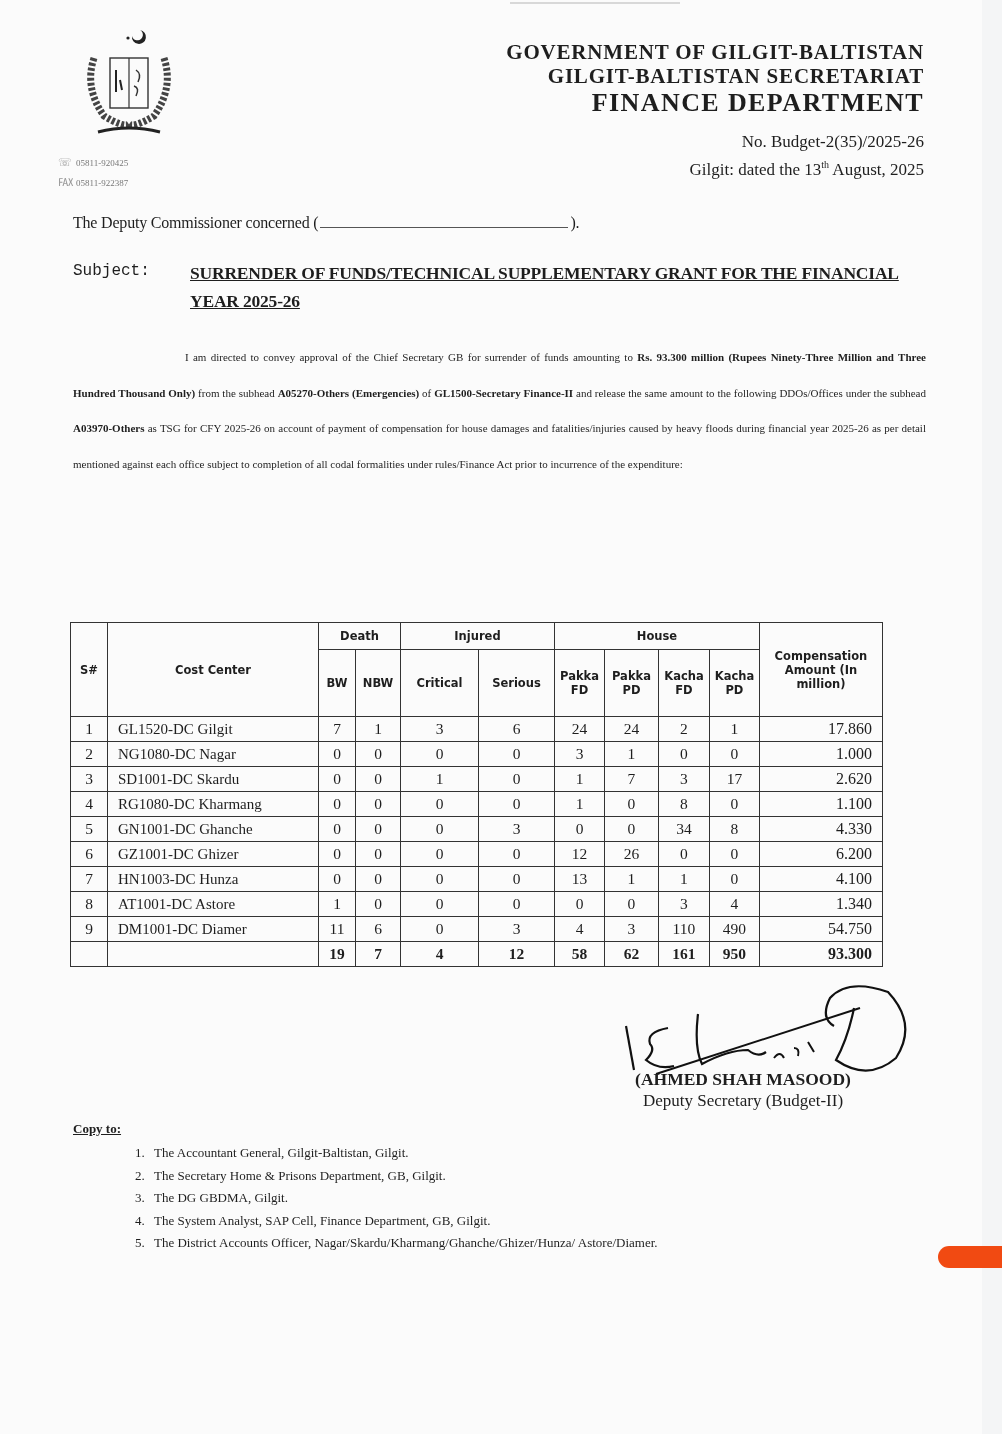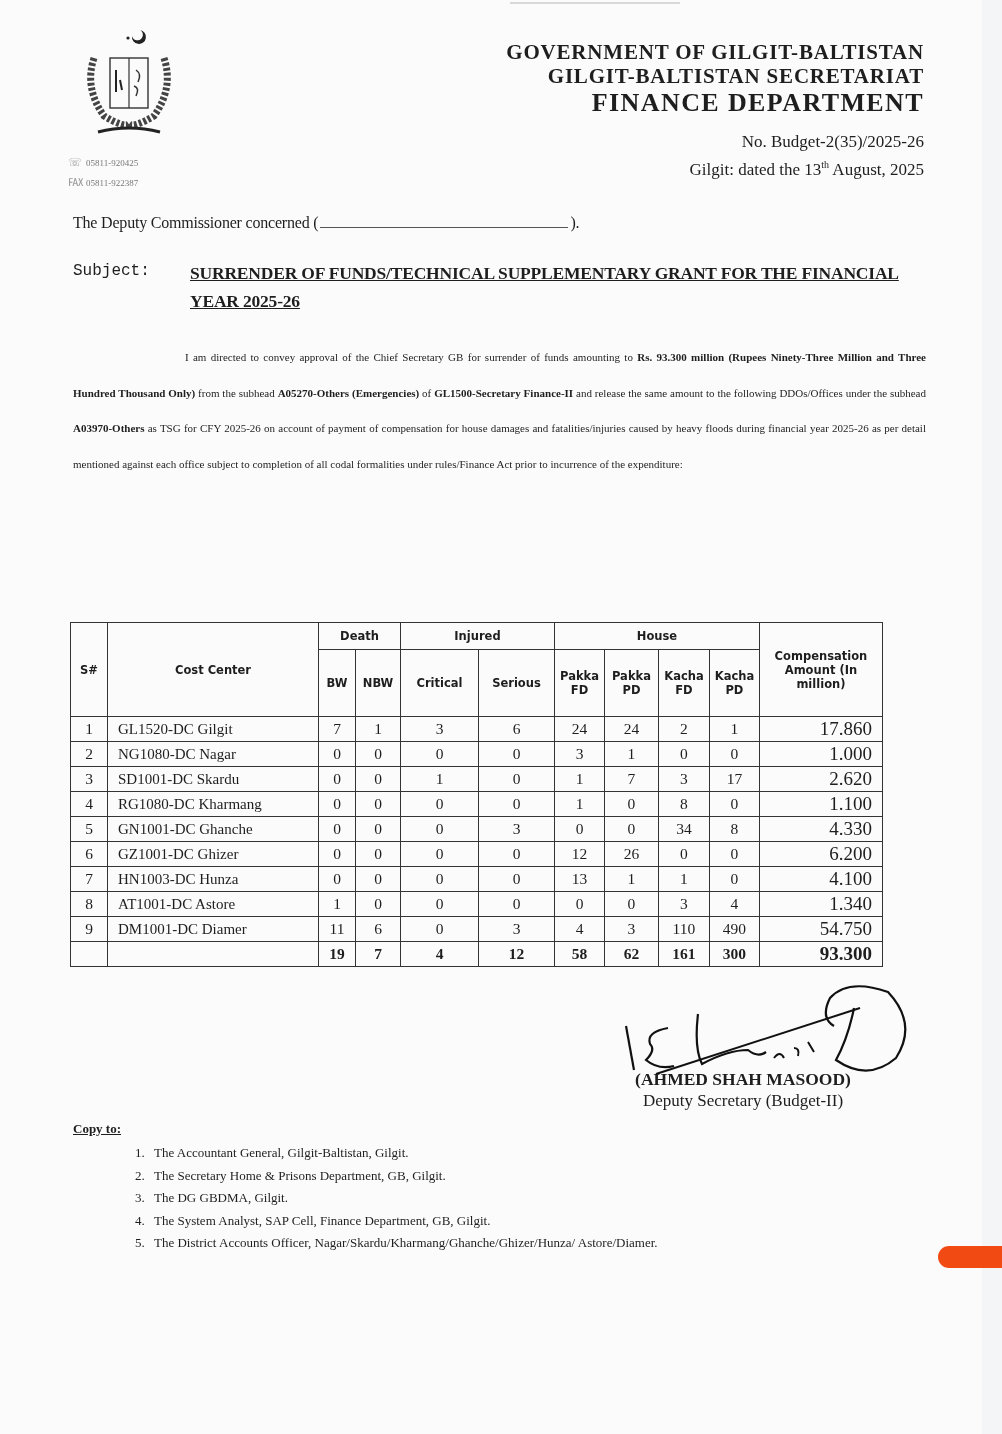--- a/index.html
+++ b/index.html
@@ -5,21 +5,21 @@
   html, body { margin:0; padding:0; }
   body {
     width:1002px; height:1434px; position:relative; overflow:hidden;
     background:#fbfbfb;
     font-family:"DejaVu Serif", "Liberation Serif", serif;
     color:#1e1e1e;
   }
   .topline { position:absolute; left:510px; top:2px; width:170px; height:2px; background:#d8d8d8; }
   .rightedge { position:absolute; right:0; top:0; width:20px; height:1434px; background:#f4f5f6; }
   .logo { position:absolute; left:74px; top:28px; width:110px; height:112px; }
-  .phones { position:absolute; left:68px; top:153px; font-size:9px; color:#777; line-height:19px; font-family:"Liberation Serif", serif; }
+  .phones { position:absolute; left:58px; top:153px; font-size:9px; color:#777; line-height:19px; font-family:"Liberation Serif", serif; }
   .phones span.ic { display:inline-block; width:18px; color:#999; font-size:11px; }
   .hdr { position:absolute; right:78px; top:40px; text-align:right; font-family:"Liberation Serif", serif; }
   .hdr .l1 { font-size:21px; font-weight:bold; letter-spacing:0.8px; line-height:24px; }
   .hdr .l2 { font-size:21px; font-weight:bold; letter-spacing:0.8px; line-height:24px; }
   .hdr .l3 { font-size:26px; font-weight:bold; letter-spacing:1.4px; line-height:30px; }
   .hdr .l4 { font-size:17px; line-height:24px; margin-top:12px; }
   .hdr .l5 { font-size:17px; line-height:22px; }
   .hdr sup { font-size:10px; }
   .addressee { position:absolute; left:73px; top:214px; font-size:16px; font-family:"Liberation Serif", serif; letter-spacing:-0.2px; }
   .addressee .blank { display:inline-block; width:248px; border-bottom:1px solid #555; height:12px; margin:0 2px; }
@@ -28,21 +28,21 @@
   .body { position:absolute; left:73px; top:340px; width:853px; font-size:11px; line-height:35.6px; text-align:justify; font-family:"Liberation Serif", serif; }
   .body .ind { display:inline-block; width:112px; }
   .body b { font-weight:bold; }
   table.grid { position:absolute; left:70px; top:622px; border-collapse:collapse; font-family:"DejaVu Sans", sans-serif; font-size:13px; }
   table.grid td, table.grid th { border:1.5px solid #333; padding:0; text-align:center; }
   table.grid th { font-size:11.5px; font-weight:bold; line-height:14px; }
   table.grid tr.h1 th { height:26px; }
   table.grid tr.h2 th { height:66px; }
   table.grid tbody td { height:24px; }
   table.grid td.cc { text-align:left; padding-left:10px; font-family:"Liberation Serif", serif; font-size:15px; }
-  table.grid td.amt { text-align:right; padding-right:10px; font-family:"Liberation Serif", serif; font-size:19px;margin-top:44px; }
+  table.grid td.amt { text-align:right; padding-right:10px; font-family:"Liberation Serif", serif; font-size:16px;margin-top:44px; }
   table.grid td.n { font-family:"Liberation Serif", serif; font-size:15.5px; }
   table.grid tr.total td { font-weight:bold; }
   .sig { position:absolute; left:598px; top:978px; width:330px; height:110px; }
   .signame { position:absolute; left:598px; top:1068px; width:290px; text-align:center; font-family:"Liberation Serif", serif; }
   .signame .nm { font-size:17.5px; font-weight:bold; line-height:22px; }
   .signame .ds { font-size:17px; line-height:22px; }
   .copy { position:absolute; left:73px; top:1118px; font-family:"Liberation Serif", serif; font-size:13px; }
   .copy .lbl { font-weight:bold; text-decoration:underline; line-height:22px; }
   .copy ol { margin:2px 0 0 0; padding-left:75px; }
   .copy li { line-height:22.5px; padding-left:6px; }
@@ -243,21 +243,21 @@
       <tr class="total">
         <td class="n"></td>
         <td class="cc"></td>
         <td class="n">19</td>
         <td class="n">7</td>
         <td class="n">4</td>
         <td class="n">12</td>
         <td class="n">58</td>
         <td class="n">62</td>
         <td class="n">161</td>
-        <td class="n">300</td>
+        <td class="n">950</td>
         <td class="amt">93.300</td>
       </tr>
     </tbody>
 </table>
 
 <svg class="sig" viewBox="0 0 330 110">
   <path d="M28 48 L36 92" stroke="#111" stroke-width="2.2" fill="none"></path>
   <path d="M70 50 Q48 54 52 66 Q58 72 48 82 Q60 92 76 88" stroke="#111" stroke-width="2.2" fill="none"></path>
   <path d="M100 36 Q96 70 104 86 Q130 72 150 72 Q160 80 168 74" stroke="#111" stroke-width="2.2" fill="none"></path>
   <path d="M58 96 L262 30" stroke="#111" stroke-width="2" fill="none"></path>

